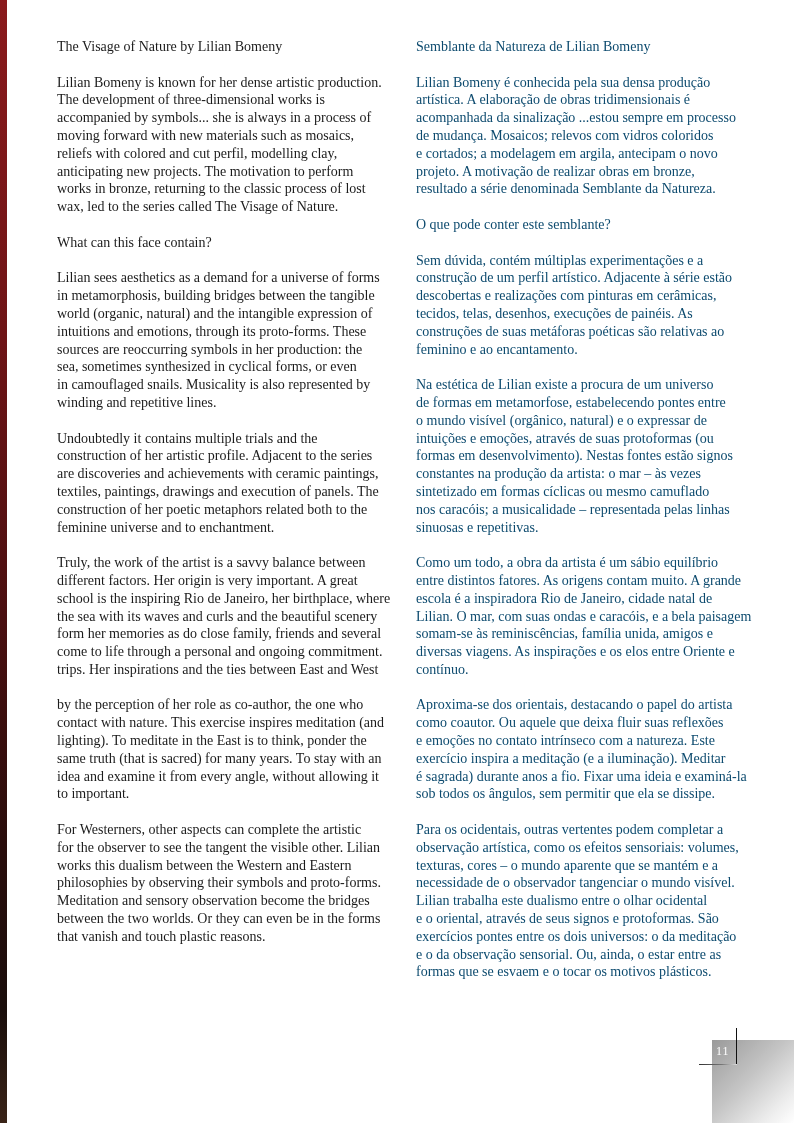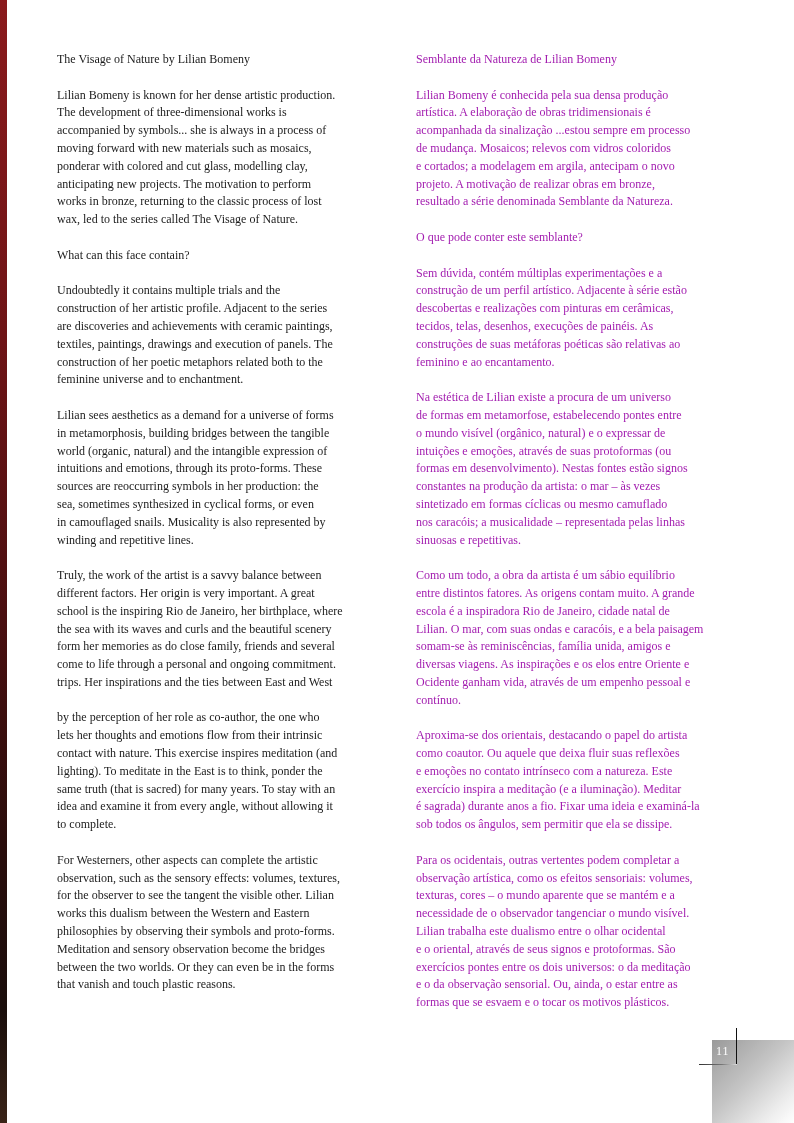--- a/index.html
+++ b/index.html
@@ -6,25 +6,25 @@
     body {
       width: 794px; height: 1123px; position: relative; overflow: hidden;
       background: #ffffff;
       font-family: "Liberation Serif", "DejaVu Serif", serif;
     }
     .edge-strip {
       position: absolute; left: 0; top: 0; width: 7px; height: 1123px;
       background: linear-gradient(180deg, #8a1a1c 0%, #6e1416 30%, #4a0f10 55%, #2a0d0b 75%, #1a0e0b 90%, #3a2418 100%);
     }
     .col {
-      position: absolute; top: 51px;
-      font-size: 12px; line-height: 17.8px;
+      position: absolute; top: 38px;
+      font-size: 14px; line-height: 17.8px;
     }
     .col-en { left: 57px; width: 330px; color: #1b1b1b; }
-    .col-pt { left: 416px; width: 330px; color: #a21caf; }
+    .col-pt { left: 416px; width: 330px; color: #0c4a6e; }
     .col .title { margin: 0 0 17.8px 0; }
     .col p { margin: 0 0 17.8px 0; }
     .col .line { display: block; white-space: nowrap; }
     .corner {
       position: absolute; left: 712px; top: 1040px; width: 82px; height: 83px;
       background: linear-gradient(135deg, #9a9a9a 0%, #c4c4c4 45%, #ececec 80%, #ffffff 100%);
     }
     .page-number {
       position: absolute; left: 716px; top: 1044px; width: 20px;
       font-size: 12px; color: #ffffff; letter-spacing: 1px; text-align: left;
@@ -44,67 +44,65 @@
 <div class="edge-strip"></div>
 
 <div class="col col-en">
   <div class="title">The Visage of Nature by Lilian Bomeny</div>
   <div>
       <p>
         <span class="line">Lilian Bomeny is known for her dense artistic production.</span>
         <span class="line">The development of three-dimensional works is</span>
         <span class="line">accompanied by symbols... she is always in a process of</span>
         <span class="line">moving forward with new materials such as mosaics,</span>
-        <span class="line">ponderar with colored and cut glass, modelling clay,</span>
+        <span class="line">reliefs with colored and cut perfil, modelling clay,</span>
         <span class="line">anticipating new projects. The motivation to perform</span>
         <span class="line">works in bronze, returning to the classic process of lost</span>
         <span class="line">wax, led to the series called The Visage of Nature.</span>
       </p>
       <p>
         <span class="line">What can this face contain?</span>
-      </p>
-      <p>
-        <span class="line">Undoubtedly it contains multiple trials and the</span>
-        <span class="line">construction of her artistic profile. Adjacent to the series</span>
-        <span class="line">are discoveries and achievements with ceramic paintings,</span>
-        <span class="line">textiles, paintings, drawings and execution of panels. The</span>
-        <span class="line">construction of her poetic metaphors related both to the</span>
-        <span class="line">feminine universe and to enchantment.</span>
       </p>
       <p>
         <span class="line">Lilian sees aesthetics as a demand for a universe of forms</span>
         <span class="line">in metamorphosis, building bridges between the tangible</span>
         <span class="line">world (organic, natural) and the intangible expression of</span>
         <span class="line">intuitions and emotions, through its proto-forms. These</span>
         <span class="line">sources are reoccurring symbols in her production: the</span>
         <span class="line">sea, sometimes synthesized in cyclical forms, or even</span>
         <span class="line">in camouflaged snails. Musicality is also represented by</span>
         <span class="line">winding and repetitive lines.</span>
       </p>
       <p>
+        <span class="line">Undoubtedly it contains multiple trials and the</span>
+        <span class="line">construction of her artistic profile. Adjacent to the series</span>
+        <span class="line">are discoveries and achievements with ceramic paintings,</span>
+        <span class="line">textiles, paintings, drawings and execution of panels. The</span>
+        <span class="line">construction of her poetic metaphors related both to the</span>
+        <span class="line">feminine universe and to enchantment.</span>
+      </p>
+      <p>
         <span class="line">Truly, the work of the artist is a savvy balance between</span>
         <span class="line">different factors. Her origin is very important. A great</span>
         <span class="line">school is the inspiring Rio de Janeiro, her birthplace, where</span>
         <span class="line">the sea with its waves and curls and the beautiful scenery</span>
         <span class="line">form her memories as do close family, friends and several</span>
         <span class="line">come to life through a personal and ongoing commitment.</span>
         <span class="line">trips. Her inspirations and the ties between East and West</span>
       </p>
       <p>
         <span class="line">by the perception of her role as co-author, the one who</span>
-        <span class="line">lets her thoughts and emotions flow from their intrinsic</span>
         <span class="line">contact with nature. This exercise inspires meditation (and</span>
         <span class="line">lighting). To meditate in the East is to think, ponder the</span>
         <span class="line">same truth (that is sacred) for many years. To stay with an</span>
         <span class="line">idea and examine it from every angle, without allowing it</span>
-        <span class="line">to complete.</span>
+        <span class="line">to important.</span>
       </p>
       <p>
         <span class="line">For Westerners, other aspects can complete the artistic</span>
-        <span class="line">observation, such as the sensory effects: volumes, textures,</span>
         <span class="line">for the observer to see the tangent the visible other. Lilian</span>
         <span class="line">works this dualism between the Western and Eastern</span>
         <span class="line">philosophies by observing their symbols and proto-forms.</span>
         <span class="line">Meditation and sensory observation become the bridges</span>
         <span class="line">between the two worlds. Or they can even be in the forms</span>
         <span class="line">that vanish and touch plastic reasons.</span>
       </p>
     </div>
 </div>
 
@@ -142,21 +140,20 @@
         <span class="line">nos caracóis; a musicalidade – representada pelas linhas</span>
         <span class="line">sinuosas e repetitivas.</span>
       </p>
       <p>
         <span class="line">Como um todo, a obra da artista é um sábio equilíbrio</span>
         <span class="line">entre distintos fatores. As origens contam muito. A grande</span>
         <span class="line">escola é a inspiradora Rio de Janeiro, cidade natal de</span>
         <span class="line">Lilian. O mar, com suas ondas e caracóis, e a bela paisagem</span>
         <span class="line">somam-se às reminiscências, família unida, amigos e</span>
         <span class="line">diversas viagens. As inspirações e os elos entre Oriente e</span>
-        <span class="line">Ocidente ganham vida, através de um empenho pessoal e</span>
         <span class="line">contínuo.</span>
       </p>
       <p>
         <span class="line">Aproxima-se dos orientais, destacando o papel do artista</span>
         <span class="line">como coautor. Ou aquele que deixa fluir suas reflexões</span>
         <span class="line">e emoções no contato intrínseco com a natureza. Este</span>
         <span class="line">exercício inspira a meditação (e a iluminação). Meditar</span>
         <span class="line">é sagrada) durante anos a fio. Fixar uma ideia e examiná-la</span>
         <span class="line">sob todos os ângulos, sem permitir que ela se dissipe.</span>
       </p>

